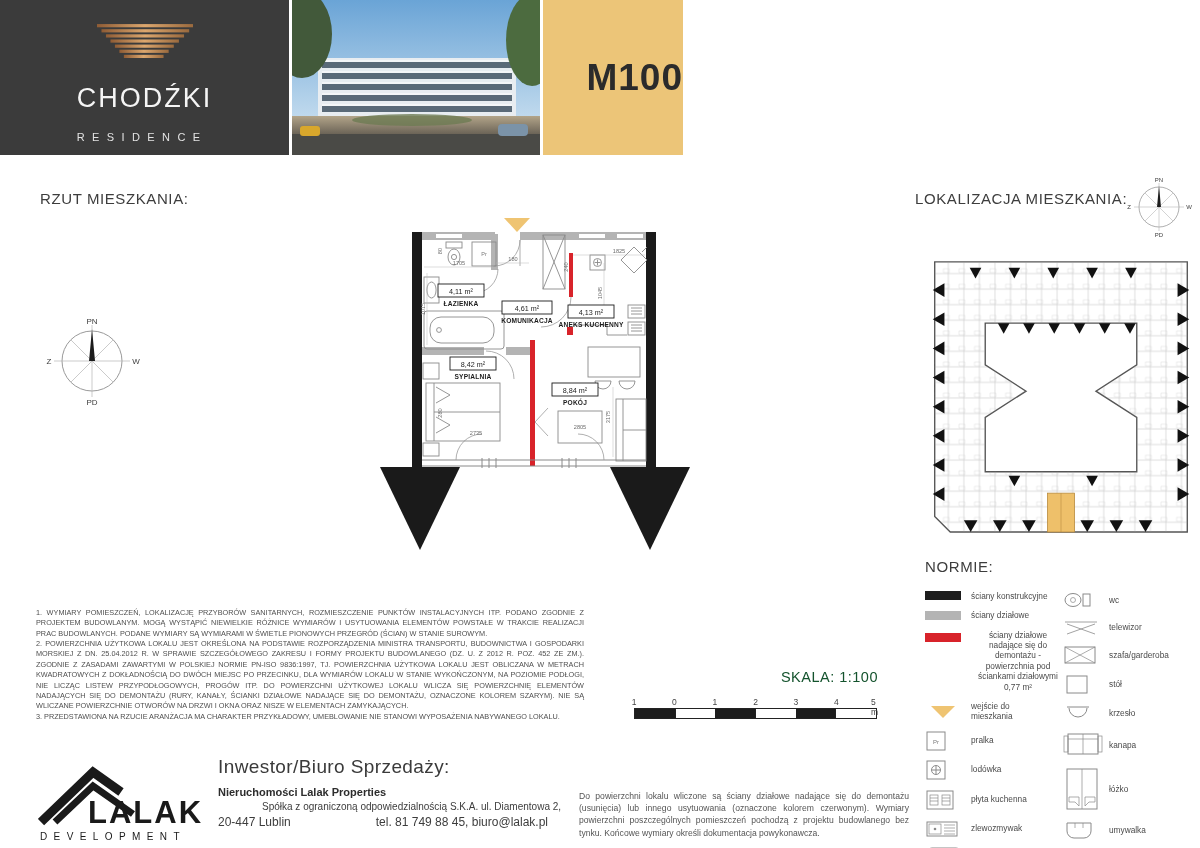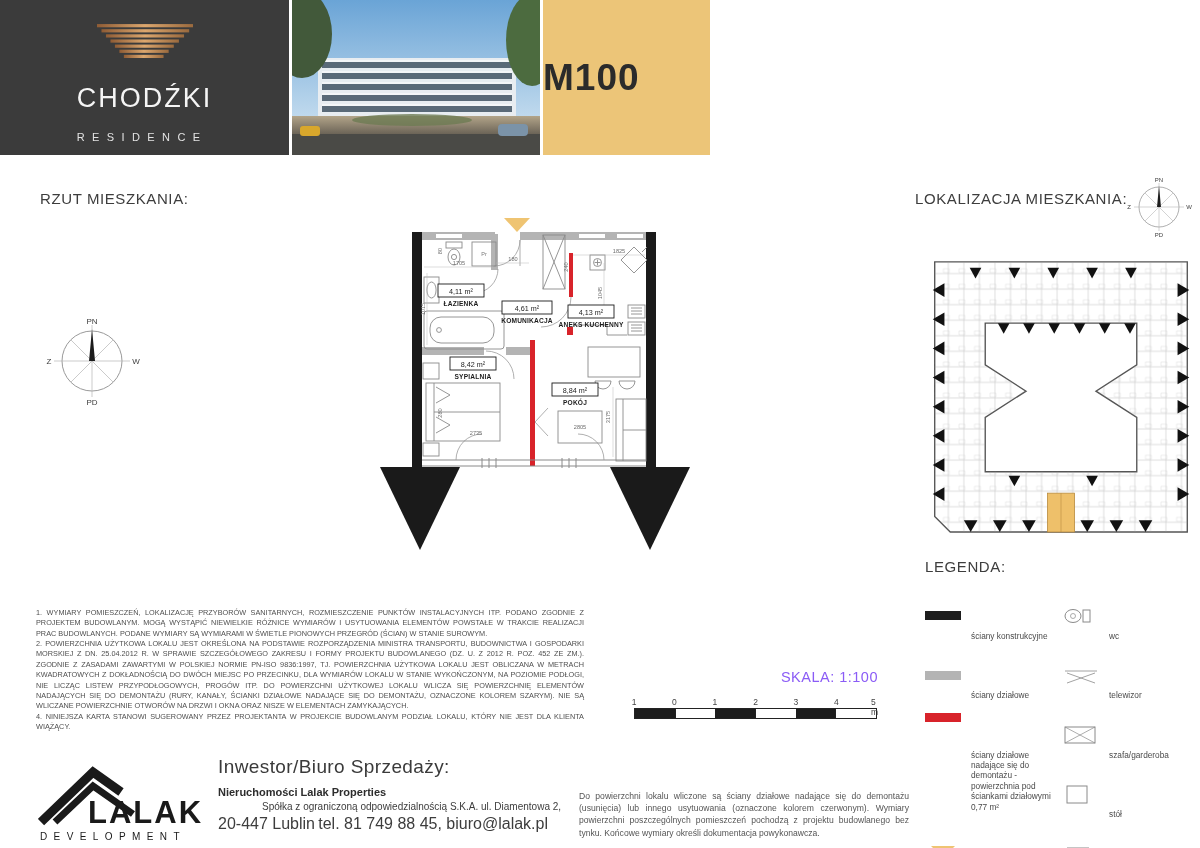--- a/index.html
+++ b/index.html
@@ -2,61 +2,61 @@
 <html><head>
 <meta charset="utf-8">
 <style>
   html,body{margin:0;padding:0;background:#fff;}
   #page{position:relative;width:1200px;height:848px;background:#fff;overflow:hidden;
         font-family:"Liberation Sans",sans-serif;color:#2e2e2e;}
   
   .hdr-block{position:absolute;top:0;height:155px;flex-direction:column;}
   #brand-block{left:0;width:289px;background:#3b3b3b;display:flex;align-items:center;justify-content:center;gap:14px;}
   #photo-block{left:292px;width:248px;}
-  #unit-block{left:543px;width:167px;background:#ecc578;display:flex;align-items:flex-start;justify-content:center;}
+  #unit-block{left:543px;width:140px;background:#ecc578;display:flex;align-items:flex-end;justify-content:center;}
   #unit-block .unit{font-size:37px;font-weight:bold;color:#2b2b2b;letter-spacing:1px;}
   #info-block{left:713px;width:487px;background:#3b3b3b;display:flex;flex-direction:column;justify-content:center;
               align-items:flex-end;padding-right:22px;box-sizing:border-box;gap:5px;}
   #info-block .l1{font-size:18px;color:#f2f2f2;letter-spacing:.3px;}
   #info-block .l1 b{font-weight:bold;}
   #info-block .l2{font-size:18px;font-weight:bold;color:#e7bd6c;letter-spacing:.3px;}
   #info-block .l3{font-size:17px;color:#e9e9e9;font-weight:300;}
   .brand-text{display:flex;flex-direction:column;line-height:1;}
   .brand-text .nm{color:#f5f5f5;font-size:27px;letter-spacing:2px;font-weight:300;}
   .brand-text .sb{color:#e3e3e3;font-size:11px;letter-spacing:7.4px;margin-top:20px;font-weight:300;}
   
   .sec-title{position:absolute;font-size:15px;letter-spacing:.6px;color:#3d3d3d;font-weight:400;}
   
   #notes{position:absolute;left:36px;top:608px;width:548px;font-size:7.3px;line-height:1.42;
          color:#4f4f4f;text-align:justify;}
   #notes p{margin:0;}
   
   #scale-label{position:absolute;left:690px;top:669px;width:188px;text-align:right;
-               font-size:14.5px;color:#8b5cf6;letter-spacing:.5px;}
+               font-size:14.5px;color:#14532d;letter-spacing:.5px;}
   #scale-bar{position:absolute;left:634px;top:697px;width:243px;height:24px;}
   #scale-bar .ticks{position:relative;height:11px;font-size:8.5px;color:#444;}
   #scale-bar .ticks span{position:absolute;transform:translateX(-50%);}
   #scale-bar .bar{display:flex;height:11px;border:1px solid #222;box-sizing:border-box;}
   #scale-bar .seg{flex:1;}
   #scale-bar .seg.b{background:#1d1d1d;}
   #scale-bar .seg.w{background:#fff;border-left:1px solid #222;}
   
   #legend{position:absolute;left:925px;top:555px;width:272px;}
   .lg-col{position:absolute;top:36px;width:140px;}
   .lg-col.left{left:0;}
   .lg-col.right{left:138px;width:134px;}
   .lg-row{display:flex;align-items:center;margin-bottom:9px;}
   .lg-ic{width:46px;flex:0 0 46px;display:flex;justify-content:flex-start;}
-  .lg-tx{font-size:8.3px;color:#4a4a4a;line-height:1.25;margin-top:40px;}
+  .lg-tx{font-size:8.3px;color:#4a4a4a;line-height:1.25;}
   
   #investor-title{position:absolute;left:218px;top:756px;font-size:19px;color:#3a3a3a;letter-spacing:.4px;}
   #company{position:absolute;left:218px;top:786px;font-size:11px;font-weight:bold;color:#2d2d2d;}
   #addr1{position:absolute;left:218px;top:801px;font-size:10px;color:#3d3d3d;margin-left:44px;}
   #addr-row{position:absolute;left:218px;top:815px;width:330px;display:flex;justify-content:space-between;
-            font-size:16px;color:#3d3d3d;}
+            font-size:12px;color:#3d3d3d;}
   #website{position:absolute;left:578px;top:750px;font-size:28px;font-weight:bold;color:#262626;letter-spacing:.5px;}
   #website-note{position:absolute;left:579px;top:790px;width:330px;font-size:8.6px;line-height:1.42;
                 color:#555;text-align:justify;}
   .dim{font-size:5.6px;fill:#6d6d6d;}
   .roomname{font-size:6.6px;font-weight:bold;fill:#1c1c1c;letter-spacing:.2px;}
   .roomarea{font-size:7.2px;fill:#1c1c1c;}
   .cmp-lbl{font-size:8px;fill:#3c3c3c;}
   .cmp-lbl-s{font-size:6px;fill:#3c3c3c;}
 </style>
 </head>
@@ -128,21 +128,21 @@
     </svg>
   </div>
 
   <div id="unit-block" class="hdr-block">
     <span class="unit">M100</span>
   </div>
 
 
   <div class="sec-title" style="left:40px;top:190px;">RZUT MIESZKANIA:</div>
   <div class="sec-title" style="left:915px;top:190px;">LOKALIZACJA MIESZKANIA:</div>
-  <div class="sec-title" style="left:925px;top:558px;">LEGENDA:</div>
+  <div class="sec-title" style="left:925px;top:558px;">NORMIE:</div>
 
   <svg style="position:absolute;left:44px;top:316px;" width="96" height="90" viewBox="0 0 96 90">
     <circle cx="48" cy="45" r="30" fill="none" stroke="#9a9a9a" stroke-width="1"></circle>
     <g stroke="#b5b5b5" stroke-width=".7">
       <line x1="10" y1="45" x2="86" y2="45"></line>
         <line x1="48" y1="9" x2="48" y2="81"></line>
       <line x1="27" y1="24" x2="69" y2="66"></line>
         <line x1="69" y1="24" x2="27" y2="66"></line>
     </g>
     <polygon points="45,45 51,45 48,13" fill="#1c1c1c"></polygon>
@@ -383,21 +383,21 @@
             </svg>
           </span>
         <span class="lg-tx">ściany działowe</span>
       </div>
       <div class="lg-row" style="align-items:flex-start;">
         <span class="lg-ic" style="padding-top:3px;">
             <svg width="36" height="10">
               <rect width="36" height="9" fill="#d8232a"></rect>
             </svg>
           </span>
-        <span class="lg-tx" style="width:100px;">ściany działowe nadające się do demontażu - powierzchnia pod ściankami działowymi 0,77 m²</span>
+        <span class="lg-tx" style="width:100px;text-align:center;">ściany działowe nadające się do demontażu - powierzchnia pod ściankami działowymi 0,77 m²</span>
       </div>
       <div class="lg-row">
         <span class="lg-ic">
             <svg width="36" height="16">
               <polygon points="6,3 30,3 18,15" fill="#efc472"></polygon>
             </svg>
           </span>
         <span class="lg-tx" style="width:80px;">wejście do mieszkania</span>
       </div>
       <div class="lg-row">
@@ -544,21 +544,21 @@
             </svg>
           </span>
         <span class="lg-tx">umywalka</span>
       </div>
     </div>
   </div>
 
   <div id="notes">
     <p>1. WYMIARY POMIESZCZEŃ, LOKALIZACJĘ PRZYBORÓW SANITARNYCH, ROZMIESZCZENIE PUNKTÓW INSTALACYJNYCH ITP. PODANO ZGODNIE Z PROJEKTEM BUDOWLANYM. MOGĄ WYSTĄPIĆ NIEWIELKIE RÓŻNICE WYMIARÓW I USYTUOWANIA ELEMENTÓW POWSTAŁE W TRAKCIE REALIZACJI PRAC BUDOWLANYCH. PODANE WYMIARY SĄ WYMIARAMI W ŚWIETLE PIONOWYCH PRZEGRÓD (ŚCIAN) W STANIE SUROWYM.</p>
     <p>2. POWIERZCHNIA UŻYTKOWA LOKALU JEST OKREŚLONA NA PODSTAWIE ROZPORZĄDZENIA MINISTRA TRANSPORTU, BUDOWNICTWA I GOSPODARKI MORSKIEJ Z DN. 25.04.2012 R. W SPRAWIE SZCZEGÓŁOWEGO ZAKRESU I FORMY PROJEKTU BUDOWLANEGO (DZ. U. Z 2012 R. POZ. 452 ZE ZM.). ZGODNIE Z ZASADAMI ZAWARTYMI W POLSKIEJ NORMIE PN-ISO 9836:1997, TJ. POWIERZCHNIA UŻYTKOWA LOKALU JEST OBLICZANA W METRACH KWADRATOWYCH Z DOKŁADNOŚCIĄ DO DWÓCH MIEJSC PO PRZECINKU, DLA WYMIARÓW LOKALU W STANIE WYKOŃCZONYM, NA POZIOMIE PODŁOGI, NIE LICZĄC LISTEW PRZYPODŁOGOWYCH, PROGÓW ITP. DO POWIERZCHNI UŻYTKOWEJ LOKALU WLICZA SIĘ POWIERZCHNIĘ ELEMENTÓW NADAJĄCYCH SIĘ DO DEMONTAŻU (RURY, KANAŁY, ŚCIANKI DZIAŁOWE NADAJĄCE SIĘ DO DEMONTAŻU, OZNACZONE KOLOREM SZARYM). NIE SĄ WLICZANE POWIERZCHNIE OTWORÓW NA DRZWI I OKNA ORAZ NISZE W ELEMENTACH ZAMYKAJĄCYCH.</p>
-    <p>4. NINIEJSZA KARTA STANOWI SUGEROWANY PRZEZ PROJEKTANTA W PROJEKCIE BUDOWLANYM PODZIAŁ LOKALU, KTÓRY NIE JEST DLA KLIENTA WIĄŻĄCY.</p>
+    <p>3. PRZEDSTAWIONA NA RZUCIE ARANŻACJA MA CHARAKTER PRZYKŁADOWY, UMEBLOWANIE NIE STANOWI WYPOSAŻENIA NABYWANEGO LOKALU.</p>
   </div>
 
   <div id="scale-label">SKALA: 1:100</div>
   <div id="scale-bar">
     <div class="ticks">
       <span style="left:0%">1</span>
       <span style="left:16.6%">0</span>
       <span style="left:33.3%">1</span>
       <span style="left:50%">2</span>
       <span style="left:66.6%">3</span>

